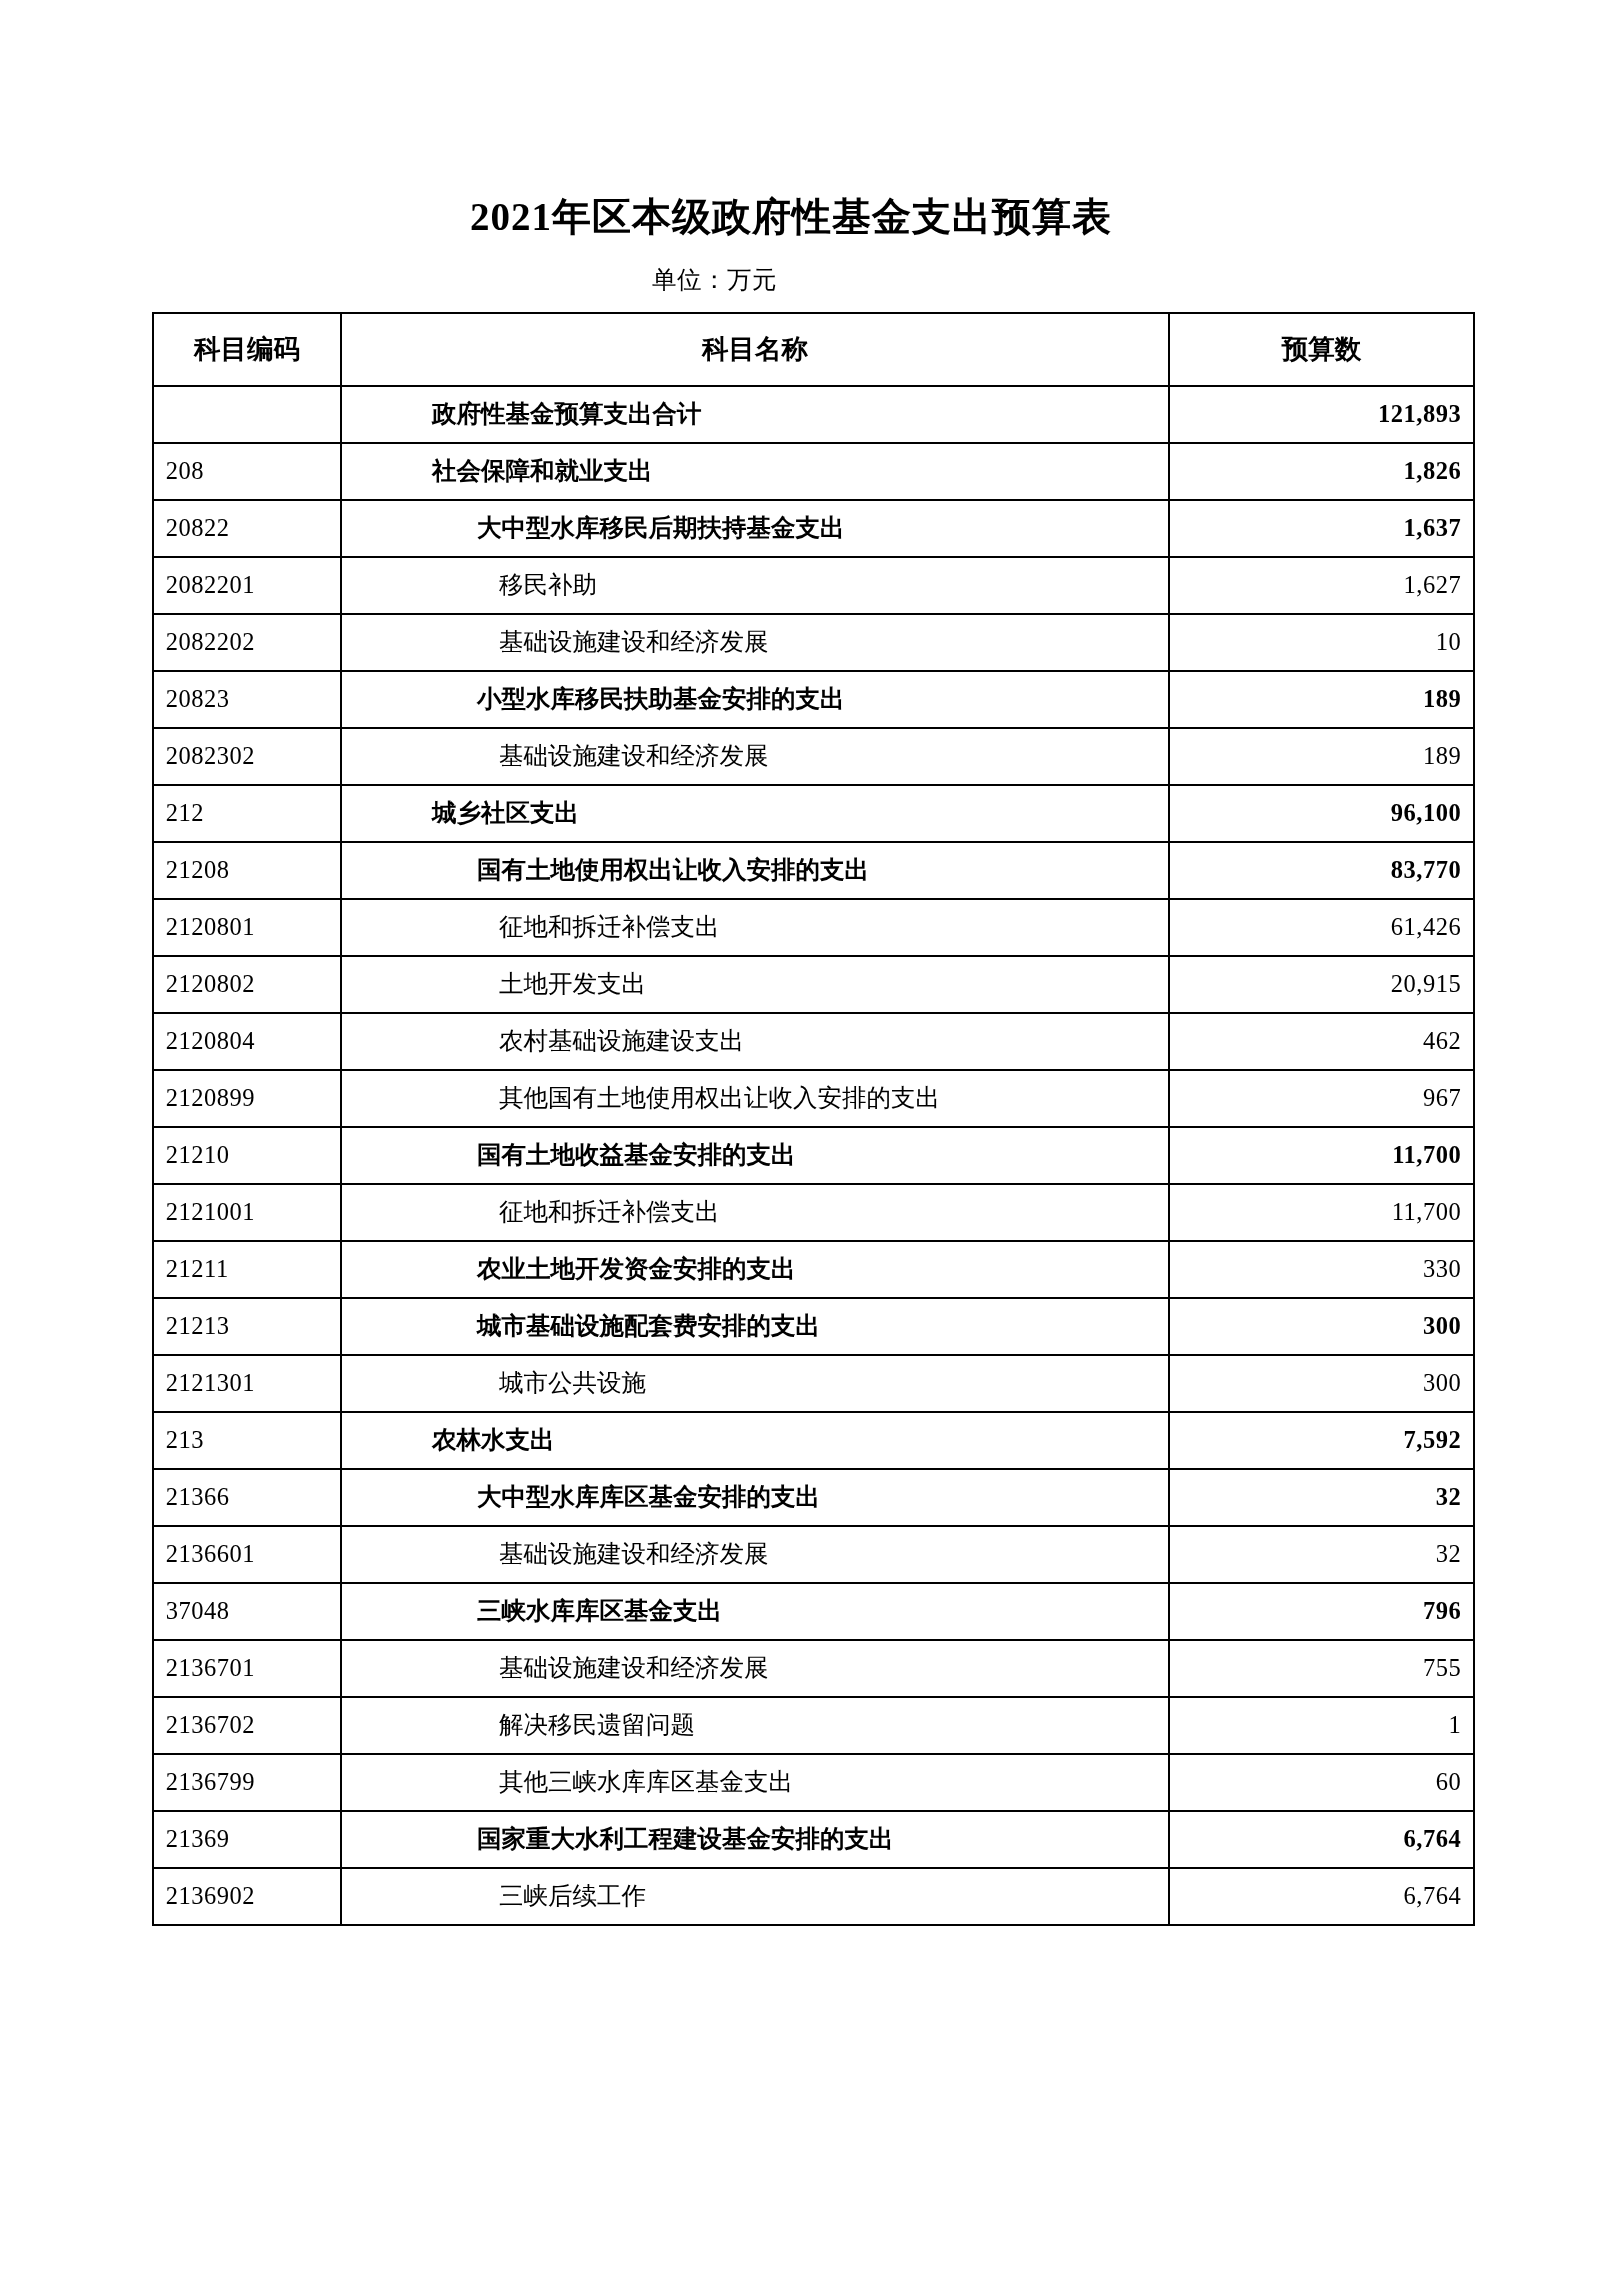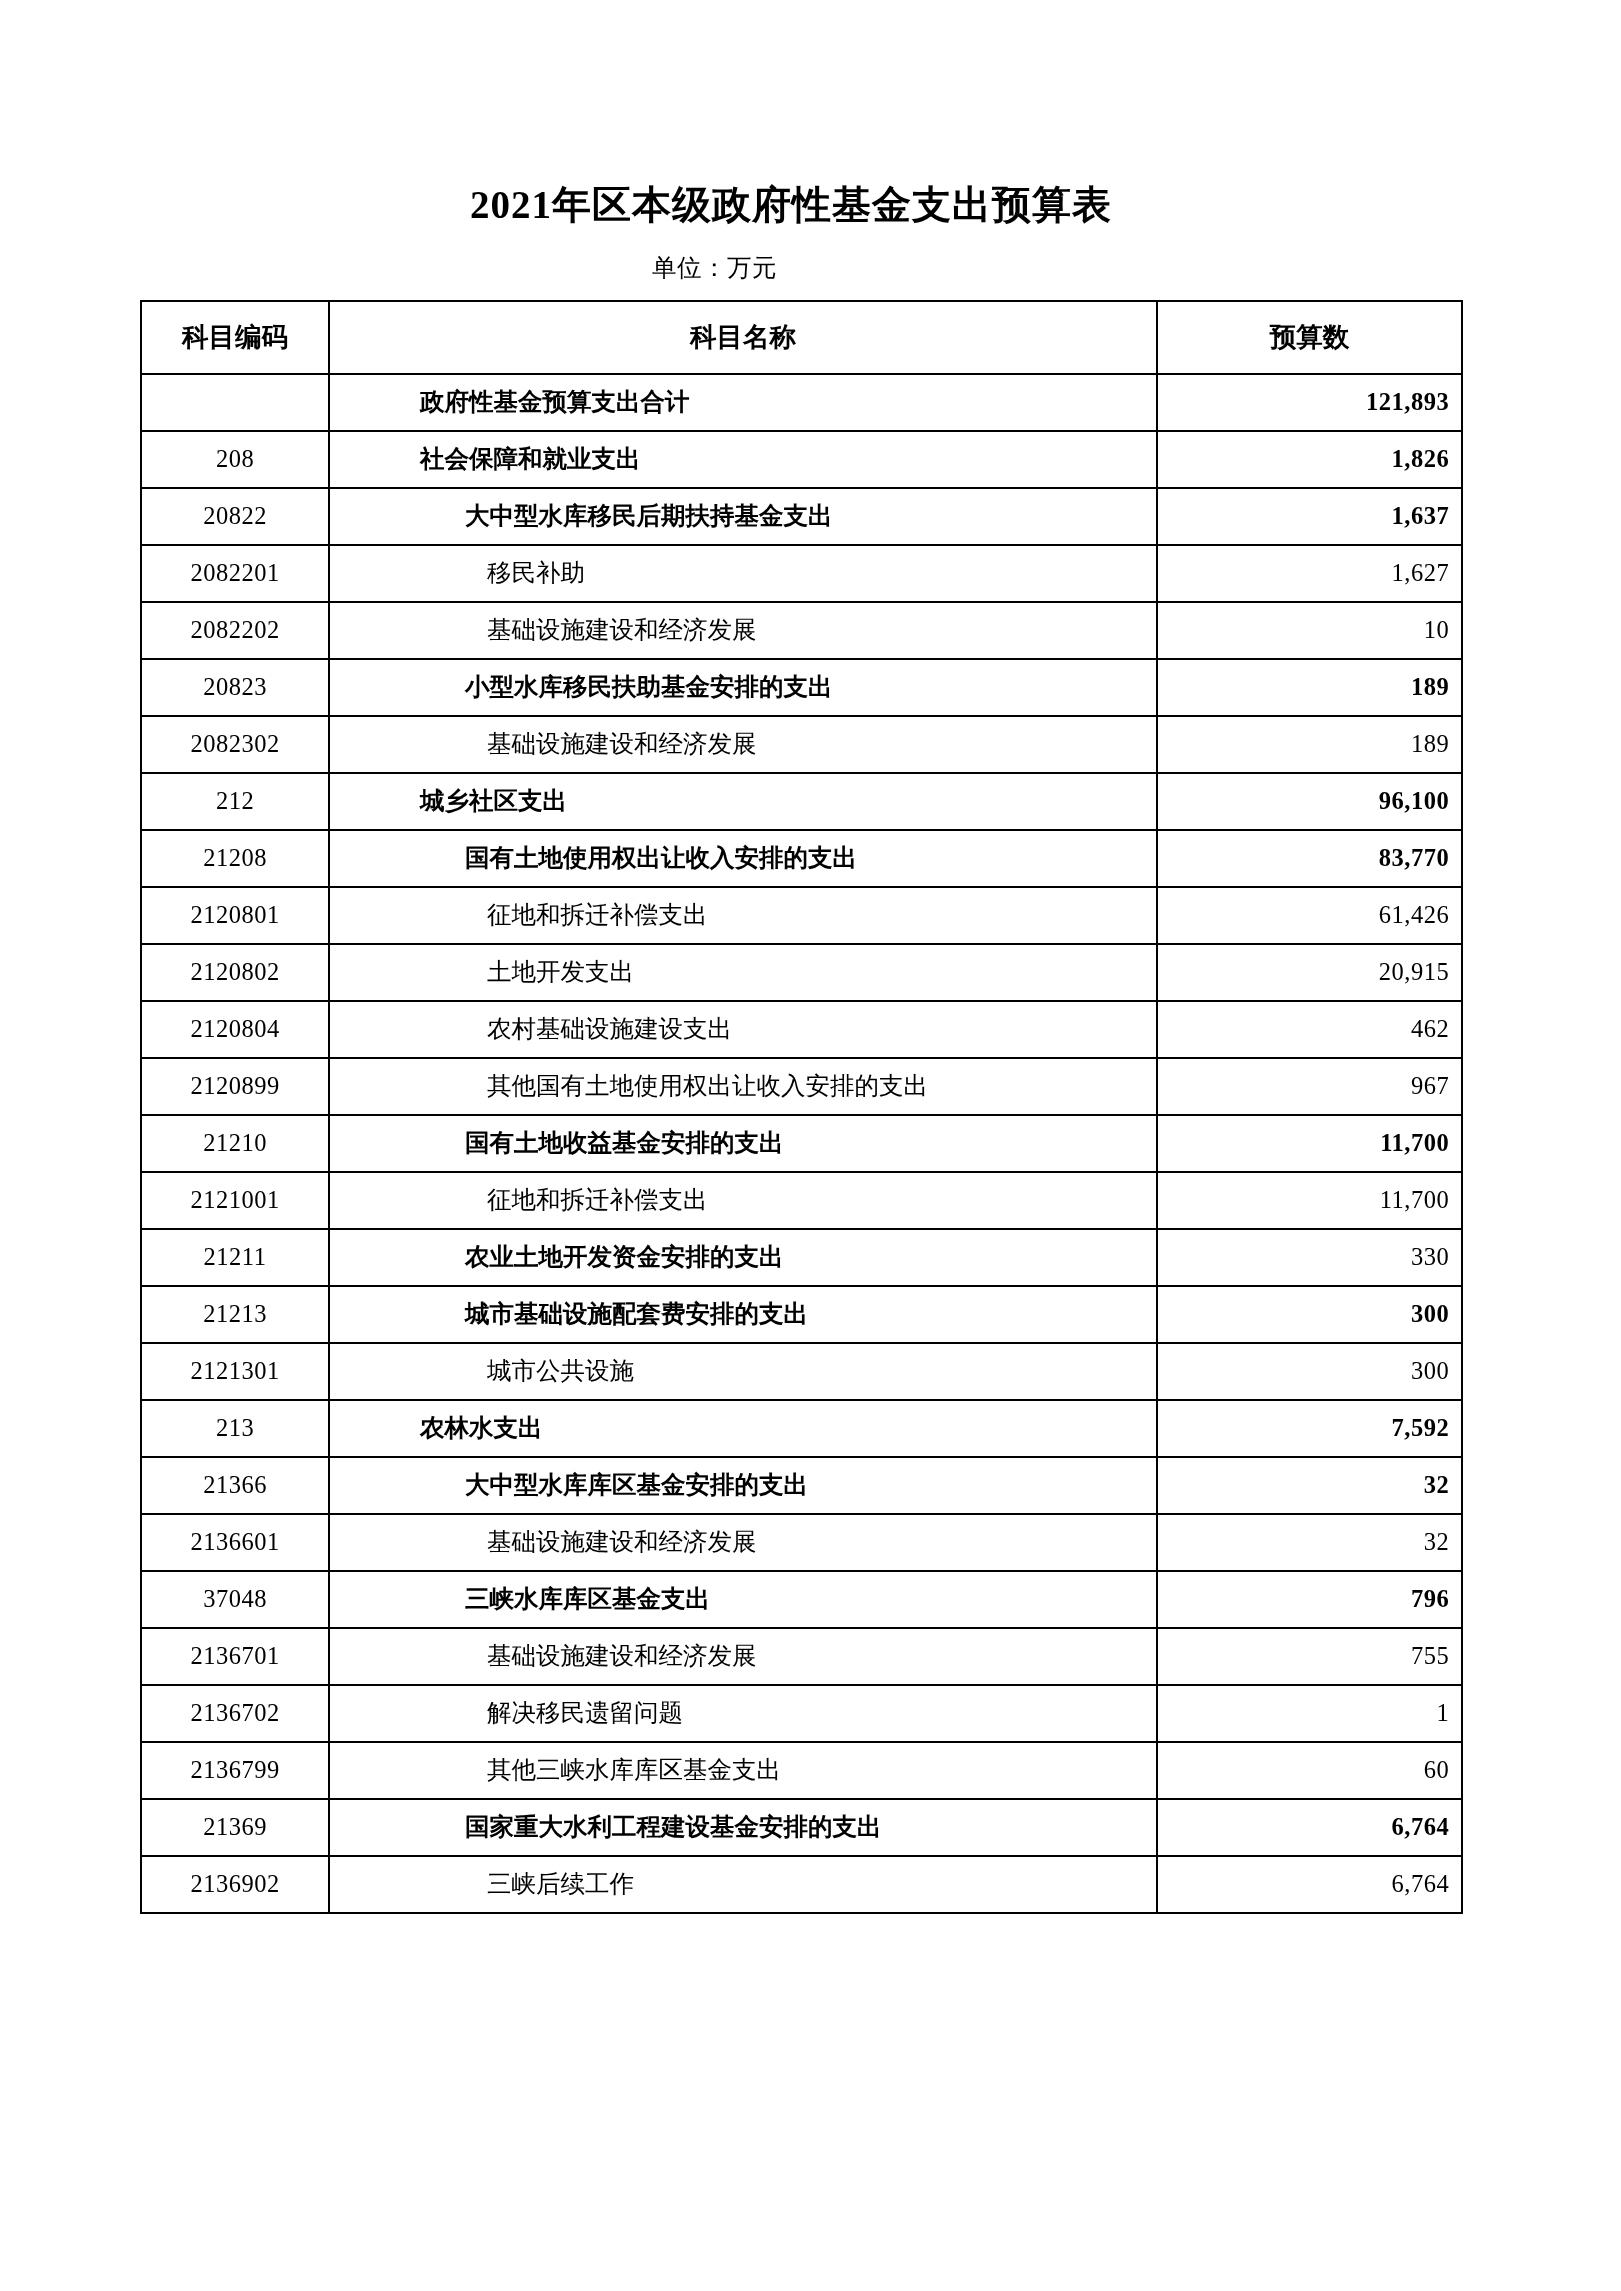--- a/index.html
+++ b/index.html
@@ -13,21 +13,21 @@
     height: 2292px;
     font-family: "Liberation Serif", "DejaVu Serif", serif;
     color: #000000;
     -webkit-font-smoothing: none;
   }
   .page {
     position: relative;
     width: 1621px;
     height: 2292px;
     box-sizing: border-box;
-    padding: 0;
+    padding: 12px;
   }
   .doc-title {
     text-align: center;
     font-size: 39px;
     font-weight: bold;
     letter-spacing: 1px;
     line-height: 1.2;
     margin: 0;
     padding-top: 182px;
     padding-right: 39px;
@@ -67,21 +67,21 @@
     overflow: hidden;
     white-space: nowrap;
   }
   table.budget thead th {
     text-align: center;
     font-weight: bold;
     font-size: 26.5px;
     height: 73px;
   }
   td.code {
-    text-align: center;
+    text-align: left;
     font-weight: normal;
     letter-spacing: 0.5px;
   }
   td.name {
     text-align: left;
   }
   td.value {
     text-align: right;
     letter-spacing: 0.5px;
   }

